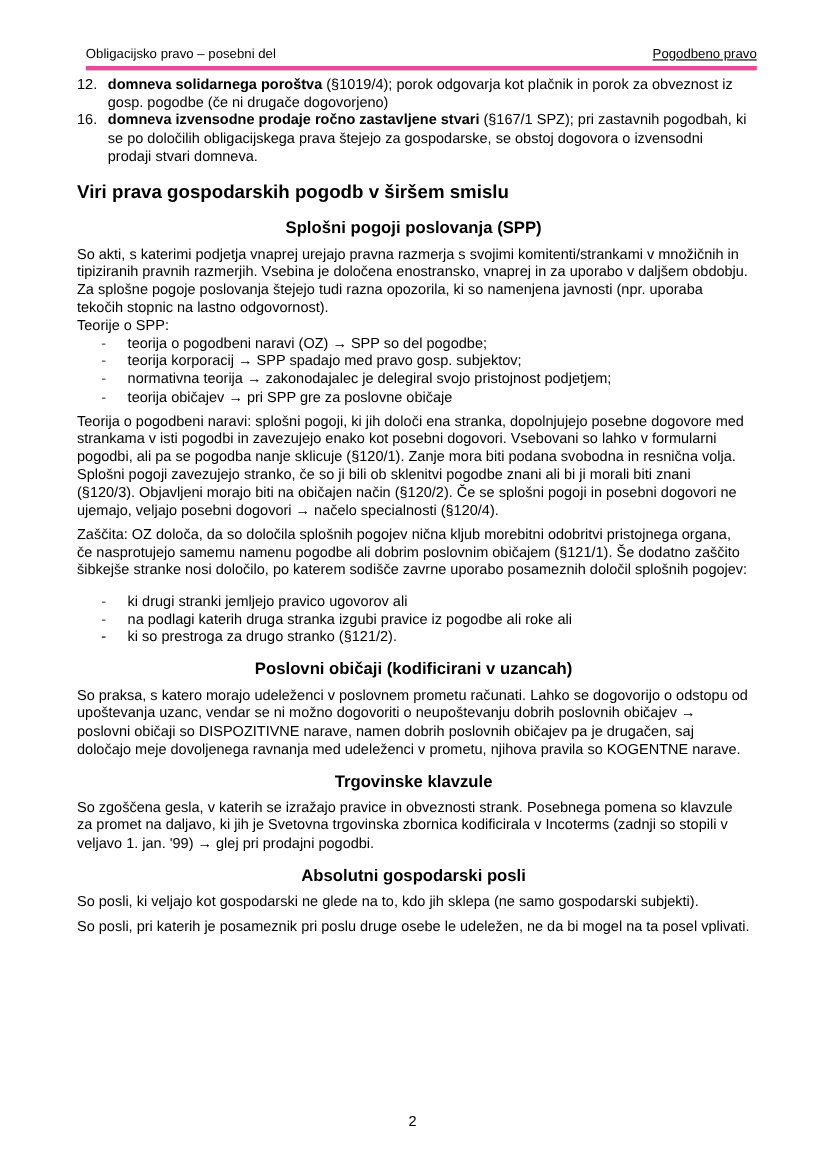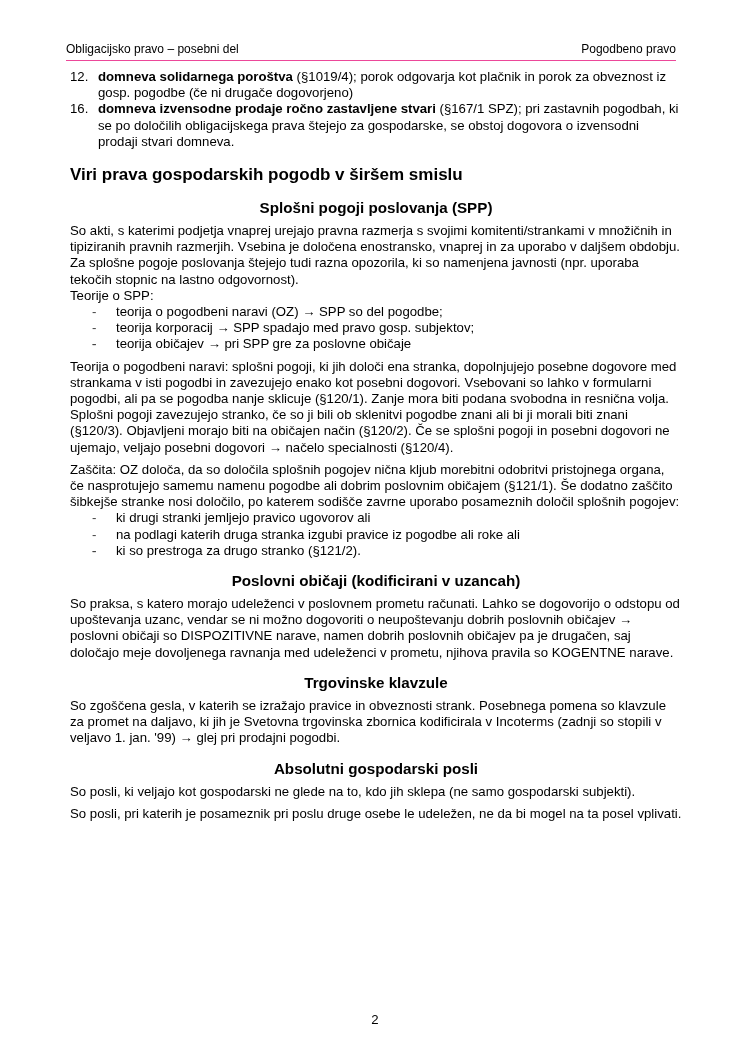--- a/index.html
+++ b/index.html
@@ -1,21 +1,21 @@
 <!DOCTYPE html>
 <html><head>
 <meta charset="utf-8">
 <style>
   html, body { margin: 0; padding: 0; background: #ffffff; }
   body { width: 750px; height: 1061px; position: relative; overflow: hidden;
          font-family: "Liberation Sans", sans-serif; color: #000; }
-  .header { position: absolute; left: 66px; top: 42px; width: 610px; height: 18px;
-            border-bottom: 1px solid #ec4899; font-size: 12px; line-height: 14px; }
+  .header { position: absolute; left: 78px; top: 42px; width: 610px; height: 18px;
+            border-bottom: 4px solid #ec4899; font-size: 12px; line-height: 14px; }
   .header .left { position: absolute; left: 0; top: 0; }
-  .header .right { position: absolute; right: 0; top: 0; }
+  .header .right { position: absolute; right: 0; top: 0; text-decoration: underline; }
   .content { position: absolute; left: 70px; top: 69px; width: 612px; font-size: 13.2px; line-height: 16.2px; }
   .num-item { position: relative; padding-left: 28px; }
   .num-item .num { position: absolute; left: 0; top: 0; }
   b { font-weight: bold; }
   h1 { font-size: 17px; font-weight: bold; margin: 14px 0 0 0; line-height: 22px; }
   h2 { font-size: 15.2px; font-weight: bold; margin: 13px 0 6px 0; line-height: 18px; text-align: center; }
   p { margin: 0 0 6px 0; }
   ul.dash { list-style: none; margin: 0 0 6px 0; padding: 0; }
   ul.dash li { position: relative; padding-left: 46px; }
   ul.dash li .dash-mark { position: absolute; left: 22px; top: 0; color: #444; }
@@ -43,27 +43,27 @@
   <h1>Viri prava gospodarskih pogodb v širšem smislu</h1>
 
   <h2>Splošni pogoji poslovanja (SPP)</h2>
   <p style="margin-bottom:0">
     <span>So akti, s katerimi podjetja vnaprej urejajo pravna razmerja  s svojimi komitenti/strankami v množičnih in tipiziranih pravnih razmerjih. Vsebina je določena enostransko, vnaprej in za uporabo v daljšem obdobju. Za splošne pogoje poslovanja štejejo tudi razna opozorila, ki so namenjena javnosti (npr. uporaba tekočih stopnic na lastno odgovornost).</span><br>
     <span>Teorije o SPP:</span>
   </p>
   <ul class="dash">
     <li><span class="dash-mark">-</span><span>teorija o pogodbeni naravi (OZ) → SPP so del pogodbe;</span></li>
     <li><span class="dash-mark">-</span><span>teorija korporacij → SPP spadajo med pravo gosp. subjektov;</span></li>
-    <li><span class="dash-mark">-</span></li>
+    <li><span class="dash-mark">-</span><span>normativna teorija → zakonodajalec je delegiral svojo pristojnost podjetjem;</span></li>
     <li><span class="dash-mark">-</span><span>teorija običajev → pri SPP gre za poslovne običaje</span></li>
   </ul>
 
   <p>Teorija o pogodbeni naravi: splošni pogoji, ki jih določi ena stranka, dopolnjujejo posebne dogovore med strankama v isti pogodbi in zavezujejo enako kot posebni dogovori. Vsebovani so lahko v formularni pogodbi, ali pa se pogodba nanje sklicuje (§120/1). Zanje mora biti podana svobodna in resnična volja. Splošni pogoji zavezujejo stranko, če so ji bili ob sklenitvi pogodbe znani ali bi ji morali biti znani (§120/3). Objavljeni morajo biti na običajen način (§120/2). Če se splošni pogoji in posebni dogovori ne ujemajo, veljajo posebni dogovori → načelo specialnosti (§120/4).</p>
 
-  <p style="margin-bottom:0">Zaščita: OZ določa, da so določila splošnih pogojev nična kljub morebitni odobritvi pristojnega organa, če nasprotujejo samemu namenu pogodbe ali dobrim poslovnim običajem (§121/1). Še dodatno zaščito šibkejše stranke nosi določilo, po katerem sodišče zavrne uporabo posameznih določil splošnih pogojev:</p>
+  <p style="margin-bottom:12px">Zaščita: OZ določa, da so določila splošnih pogojev nična kljub morebitni odobritvi pristojnega organa, če nasprotujejo samemu namenu pogodbe ali dobrim poslovnim običajem (§121/1). Še dodatno zaščito šibkejše stranke nosi določilo, po katerem sodišče zavrne uporabo posameznih določil splošnih pogojev:</p>
   <ul class="dash">
     <li><span class="dash-mark">-</span><span>ki drugi stranki jemljejo pravico ugovorov ali</span></li>
     <li><span class="dash-mark">-</span><span>na podlagi katerih druga stranka izgubi pravice iz pogodbe ali roke ali</span></li>
     <li><span class="dash-mark">-</span></li>
     <li><span class="dash-mark">-</span><span>ki so prestroga za drugo stranko (§121/2).</span></li>
   </ul>
 
   <h2>Poslovni običaji (kodificirani v uzancah)</h2>
   <p>So praksa, s katero morajo udeleženci v poslovnem prometu računati. Lahko se dogovorijo o odstopu od upoštevanja uzanc, vendar se ni možno dogovoriti o neupoštevanju dobrih poslovnih običajev → poslovni običaji so DISPOZITIVNE narave, namen dobrih poslovnih običajev pa je drugačen, saj določajo meje dovoljenega ravnanja med udeleženci v prometu, njihova pravila so KOGENTNE narave.</p>
 

